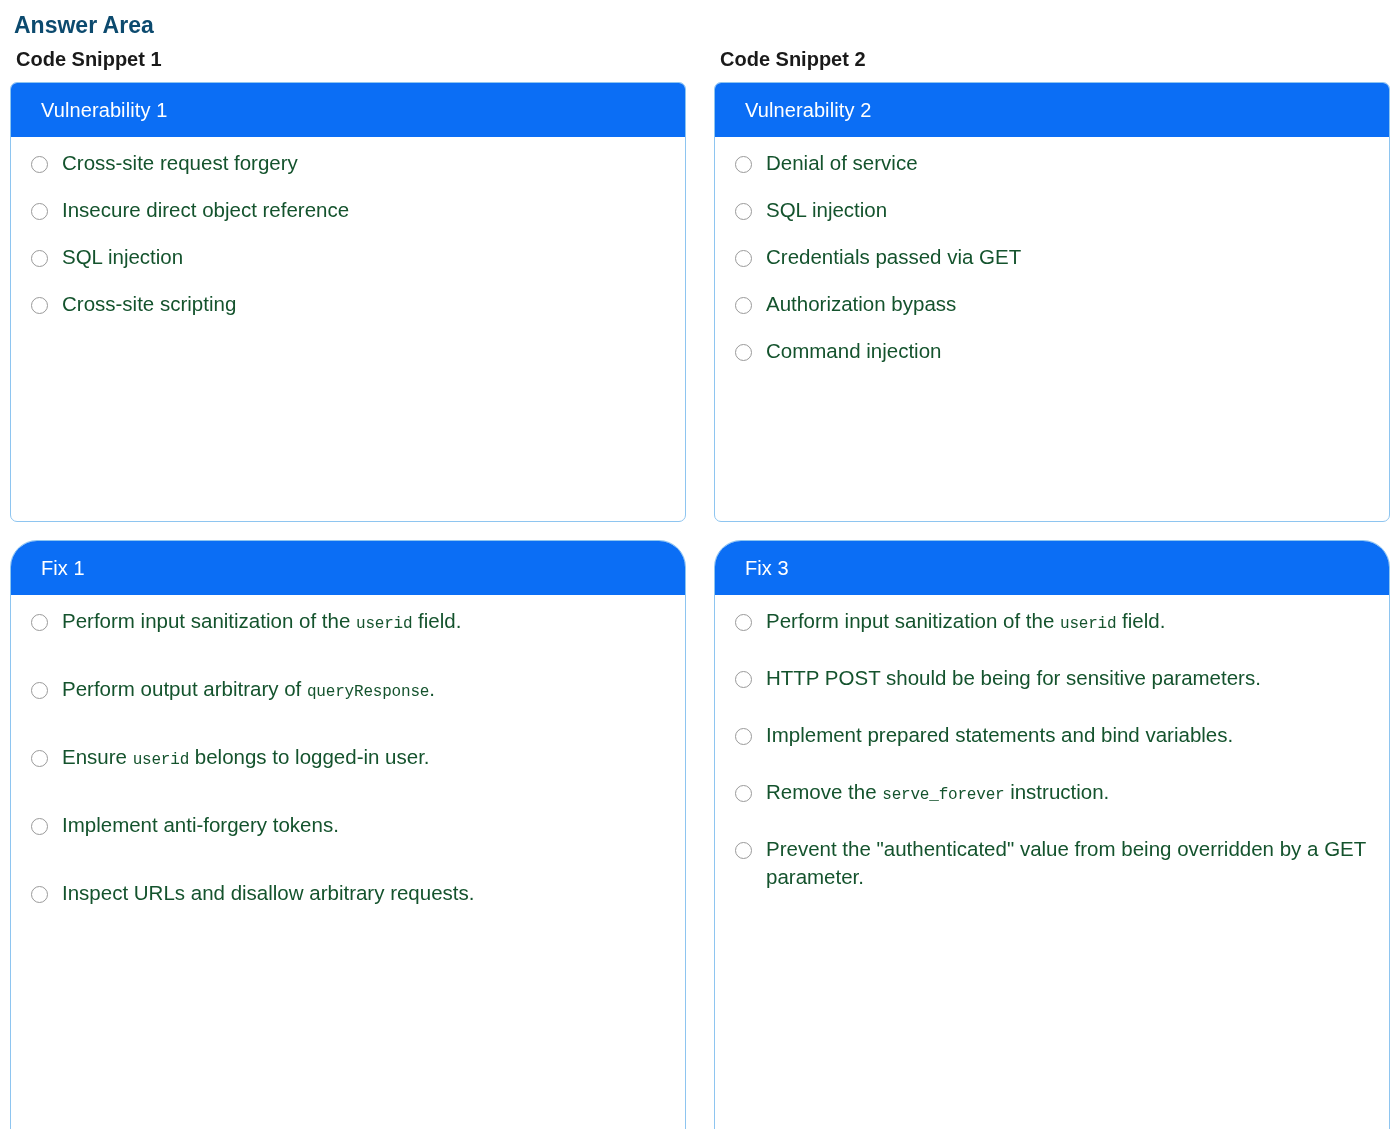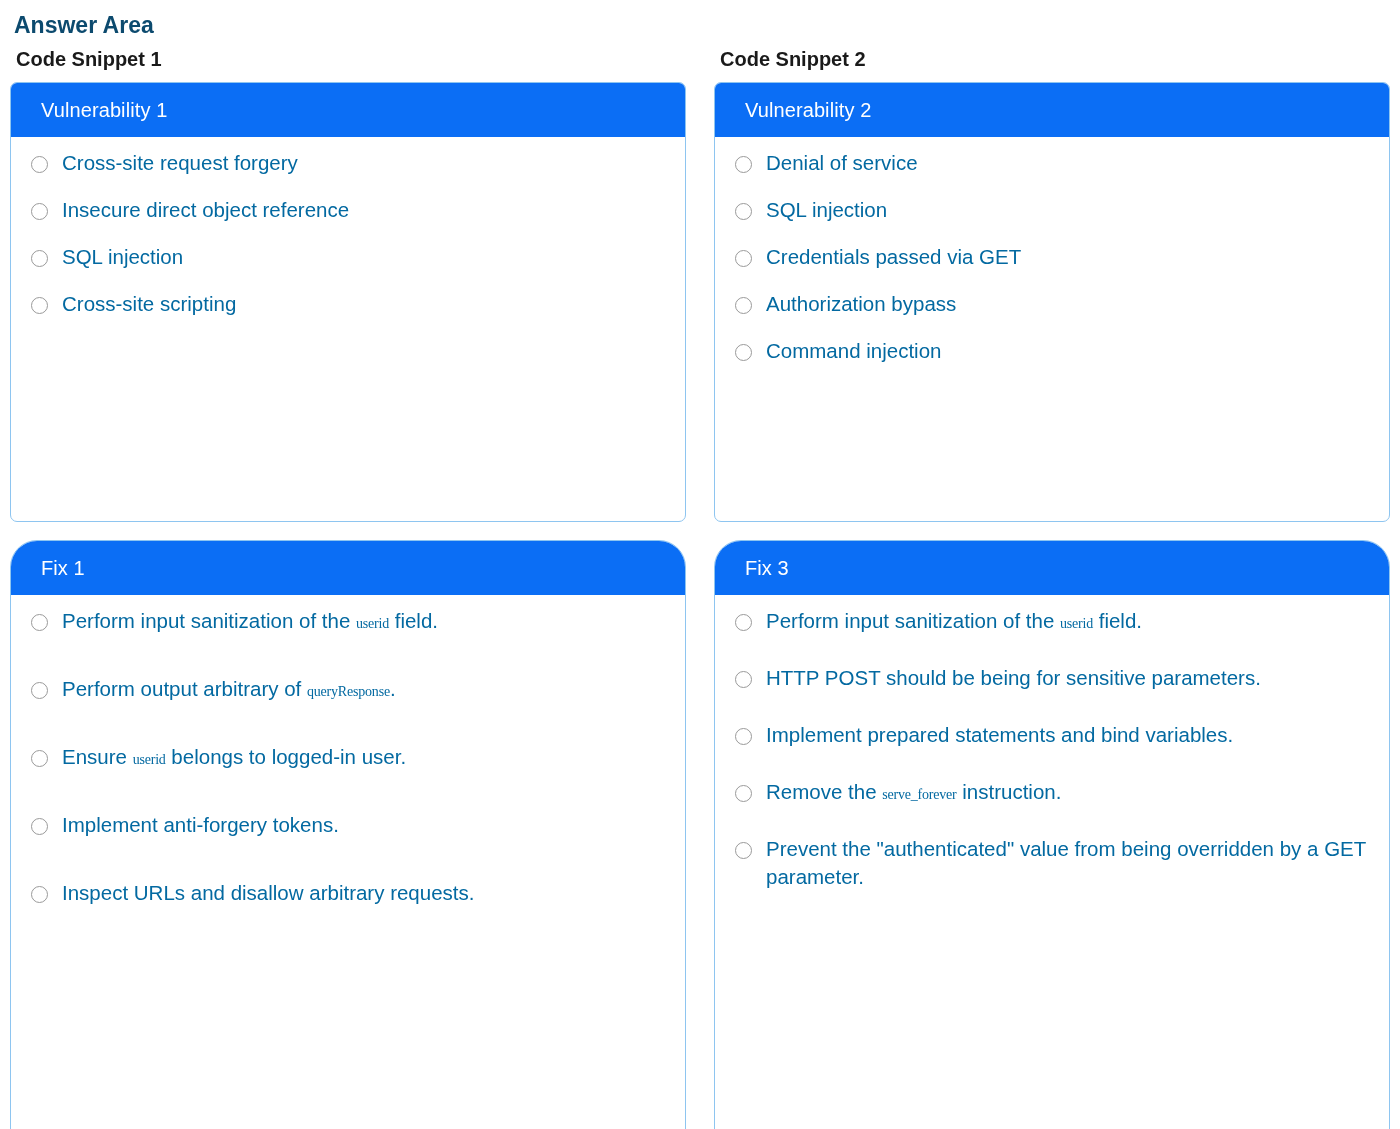--- a/index.html
+++ b/index.html
@@ -73,37 +73,37 @@
   }
   .card-body .option:last-child {
     margin-bottom: 6px;
   }
   .option {
     display: flex;
     align-items: flex-start;
     gap: 14px;
     font-size: 20.5px;
     line-height: 28px;
-    color: #0369a1;
+    color: #14532d;
   }
   .radio {
     flex: 0 0 auto;
     width: 15px;
     height: 15px;
     border: 1.6px solid #9a9a9a;
     border-radius: 50%;
     background: #ffffff;
     margin-top: 7px;
   }
   .opt-text {
     flex: 1 1 auto;
   }
   .opt-text code {
-    font-family: Liberation Serif, serif;
-    font-size: 14px;
+    font-family: Liberation Mono, monospace;
+    font-size: 16px;
     letter-spacing: -0.2px;
   }
   .card.vuln { height: 440px; }
   .card.fix { height: 706px; border-radius: 27px; }
 </style>
 </head>
 <body>
 
 <div class="page">
 

